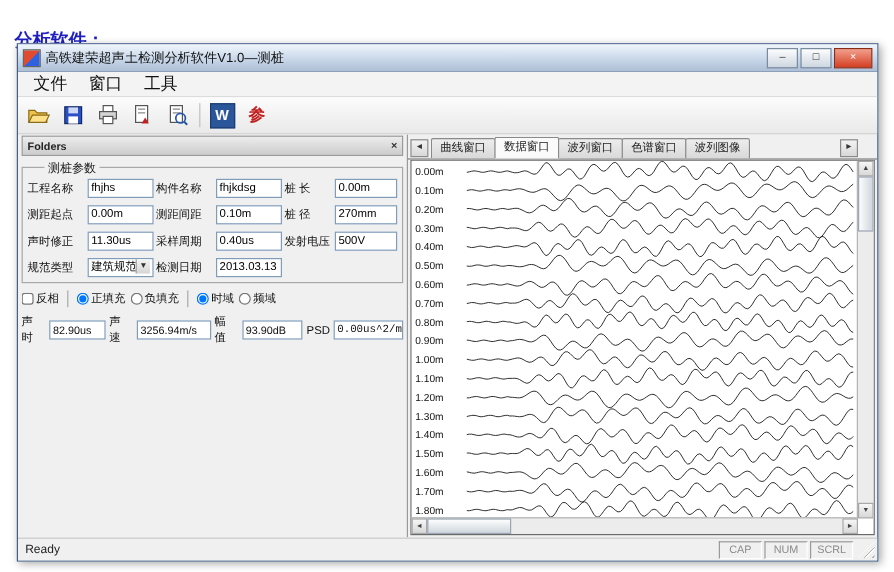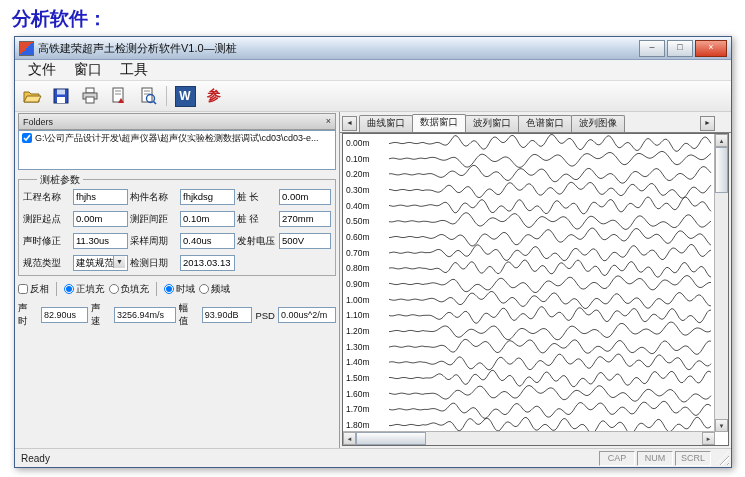--- a/index.html
+++ b/index.html
@@ -1,17 +1,17 @@
 <!DOCTYPE html>
 <html><head>
 <meta charset="utf-8">
 <style>
   html,body{margin:0;padding:0;width:745px;height:477px;background:#ffffff;overflow:hidden;
     font-family:"Liberation Sans",sans-serif;}
-  .heading{position:absolute;top:6px;left:12px;font-size:19px;font-weight:bold;color:#1f1fbf;
+  .heading{position:absolute;top:24px;left:12px;font-size:15px;font-weight:bold;color:#1f1fbf;
     font-family:"Liberation Serif",serif;}
   
   .window{position:absolute;left:14px;top:36px;width:716px;height:430px;border:1px solid #44608a;
     background:#f0f0f0;box-shadow:2px 2px 7px rgba(0,0,0,.35);display:flex;flex-direction:column;}
   .titlebar{height:22px;background:linear-gradient(#f1f6fc,#cfdded 45%,#aebfd6);display:flex;
     align-items:center;padding:0 4px;border-bottom:1px solid #8aa0bd;flex:0 0 auto;}
   .title-icon{width:13px;height:13px;background:linear-gradient(135deg,#e04a2f 50%,#2f62e0 50%);
     border:1px solid #666;margin-right:4px;}
   .title-text{font-size:11px;color:#111;white-space:nowrap;overflow:hidden;}
   .win-buttons{margin-left:auto;display:flex;gap:2px;}
@@ -26,21 +26,21 @@
   .tool-icon{width:22px;height:22px;display:flex;align-items:center;justify-content:center;}
   .tool-sep{width:1px;height:20px;background:#c0c0c0;}
   .word-box{width:19px;height:19px;background:#2b579a;color:#fff;font-weight:bold;font-size:12px;
     display:flex;align-items:center;justify-content:center;border:1px solid #1d3c6e;}
   .param-glyph{color:#c22020;font-weight:bold;font-size:14px;}
   
   .main{flex:1 1 auto;display:flex;overflow:hidden;}
   .left-panel{width:318px;flex:0 0 auto;border-right:1px solid #9a9a9a;background:#f0f0f0;
     display:flex;flex-direction:column;padding:1px 3px 0 3px;overflow:hidden;}
   .folders-header{height:15px;flex:0 0 auto;background:linear-gradient(#ececec,#cccccc);
-    border:1px solid #9a9a9a;display:flex;align-items:center;font-size:9px;padding:0 4px;color:#222;}
+    border:1px solid #9a9a9a;display:flex;align-items:center;font-size:9px;padding:0 4px;color:#222;font-weight:bold;}
   .folders-close{margin-left:auto;font-size:9px;line-height:9px;color:#333;}
   .folders-list{height:34px;flex:0 0 auto;background:#fff;border:1px solid #7f9db9;font-size:9px;
     padding:2px 3px;overflow:hidden;}
   .folder-item{display:flex;align-items:flex-start;gap:3px;}
   .folder-item input{width:10px;height:10px;margin:0;flex:0 0 auto;}
   .folder-text{line-height:11px;word-break:break-all;color:#111;}
   .groupbox{position:relative;border:1px solid #a8a8a8;margin-top:9px;padding:9px 4px 4px 4px;flex:0 0 auto;}
   .group-title{position:absolute;top:-7px;left:18px;background:#f0f0f0;padding:0 3px;font-size:10px;color:#222;}
   .param-grid{display:grid;grid-template-columns:48px 55px 48px 55px 40px 52px;gap:6px 2px;
     font-size:9.5px;align-items:center;}
@@ -161,26 +161,20 @@
     </div>
   </div>
 
   <div class="main">
 
     <div class="left-panel">
       <div class="folders-header">
         <span>Folders</span>
         <span class="folders-close">×</span>
       </div>
-      <div class="folders-list">
-        <label class="folder-item">
-          <input type="checkbox" checked="" style="">
-          <span class="folder-text">G:\公司产品设计开发\超声仪器\超声仪实验检测数据调试\cd03\cd03-e...</span>
-        </label>
-      </div>
 
       <div class="groupbox">
         <div class="group-title">测桩参数</div>
         <div class="param-grid" id="param-grid">
             <div class="param-label">工程名称</div>
             <div class="param-value">fhjhs</div>
             <div class="param-label">构件名称</div>
             <div class="param-value">fhjkdsg</div>
             <div class="param-label">桩  长</div>
             <div class="param-value">0.00m</div>
@@ -233,21 +227,21 @@
       </div>
 
       <div class="readout-row" id="readout-row">
           <span>声 时</span>
           <div class="readout-value" style="width: 44px;">82.90us</div>
           <span>声 速</span>
           <div class="readout-value" style="width: 60px;">3256.94m/s</div>
           <span>幅 值</span>
           <div class="readout-value" style="width: 48px;">93.90dB</div>
           <span>PSD</span>
-          <div class="readout-value" style="width: 56px;">0.00us^2/m</div>
+          <div class="readout-value" style="width: 56px; font-family: Liberation Mono, monospace;">0.00us^2/m</div>
         </div>
     </div>
 
     <div class="right-panel">
       <div class="tabbar">
         <div class="tab-scroll">◄</div>
         <div class="tabs" id="tabs-container">
             <div class="tab">曲线窗口</div>
             <div class="tab selected">数据窗口</div>
             <div class="tab">波列窗口</div>

